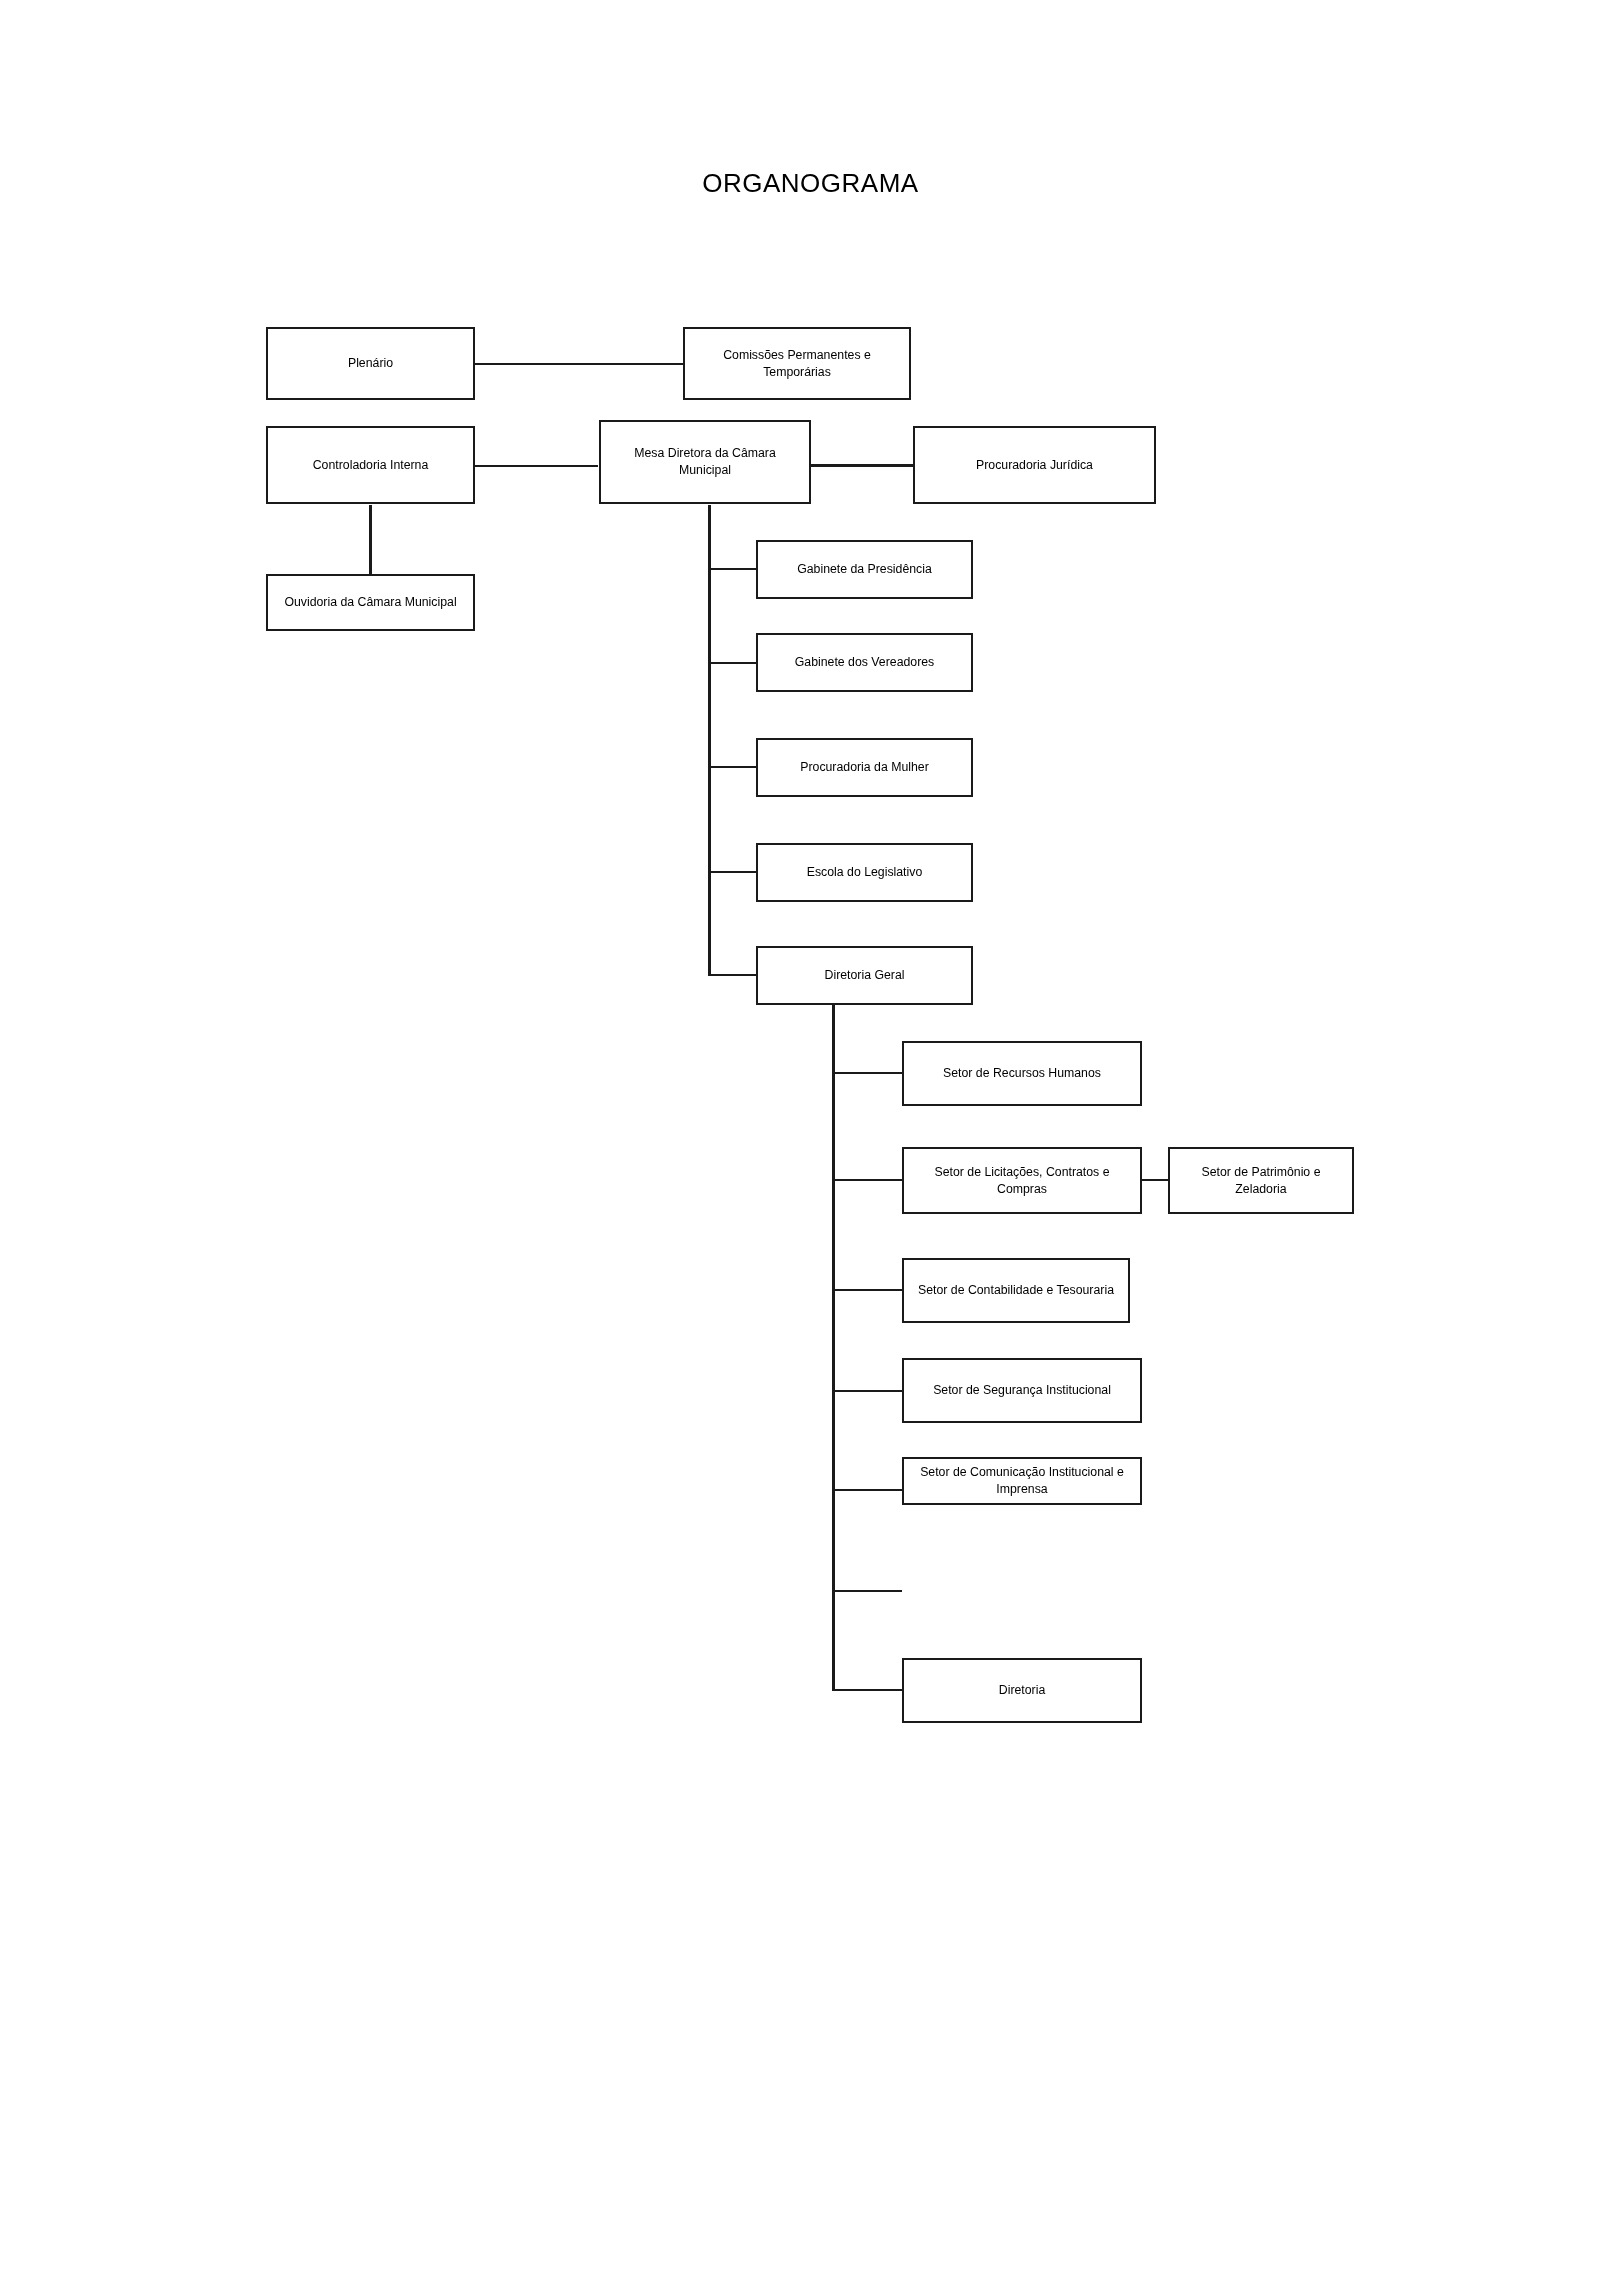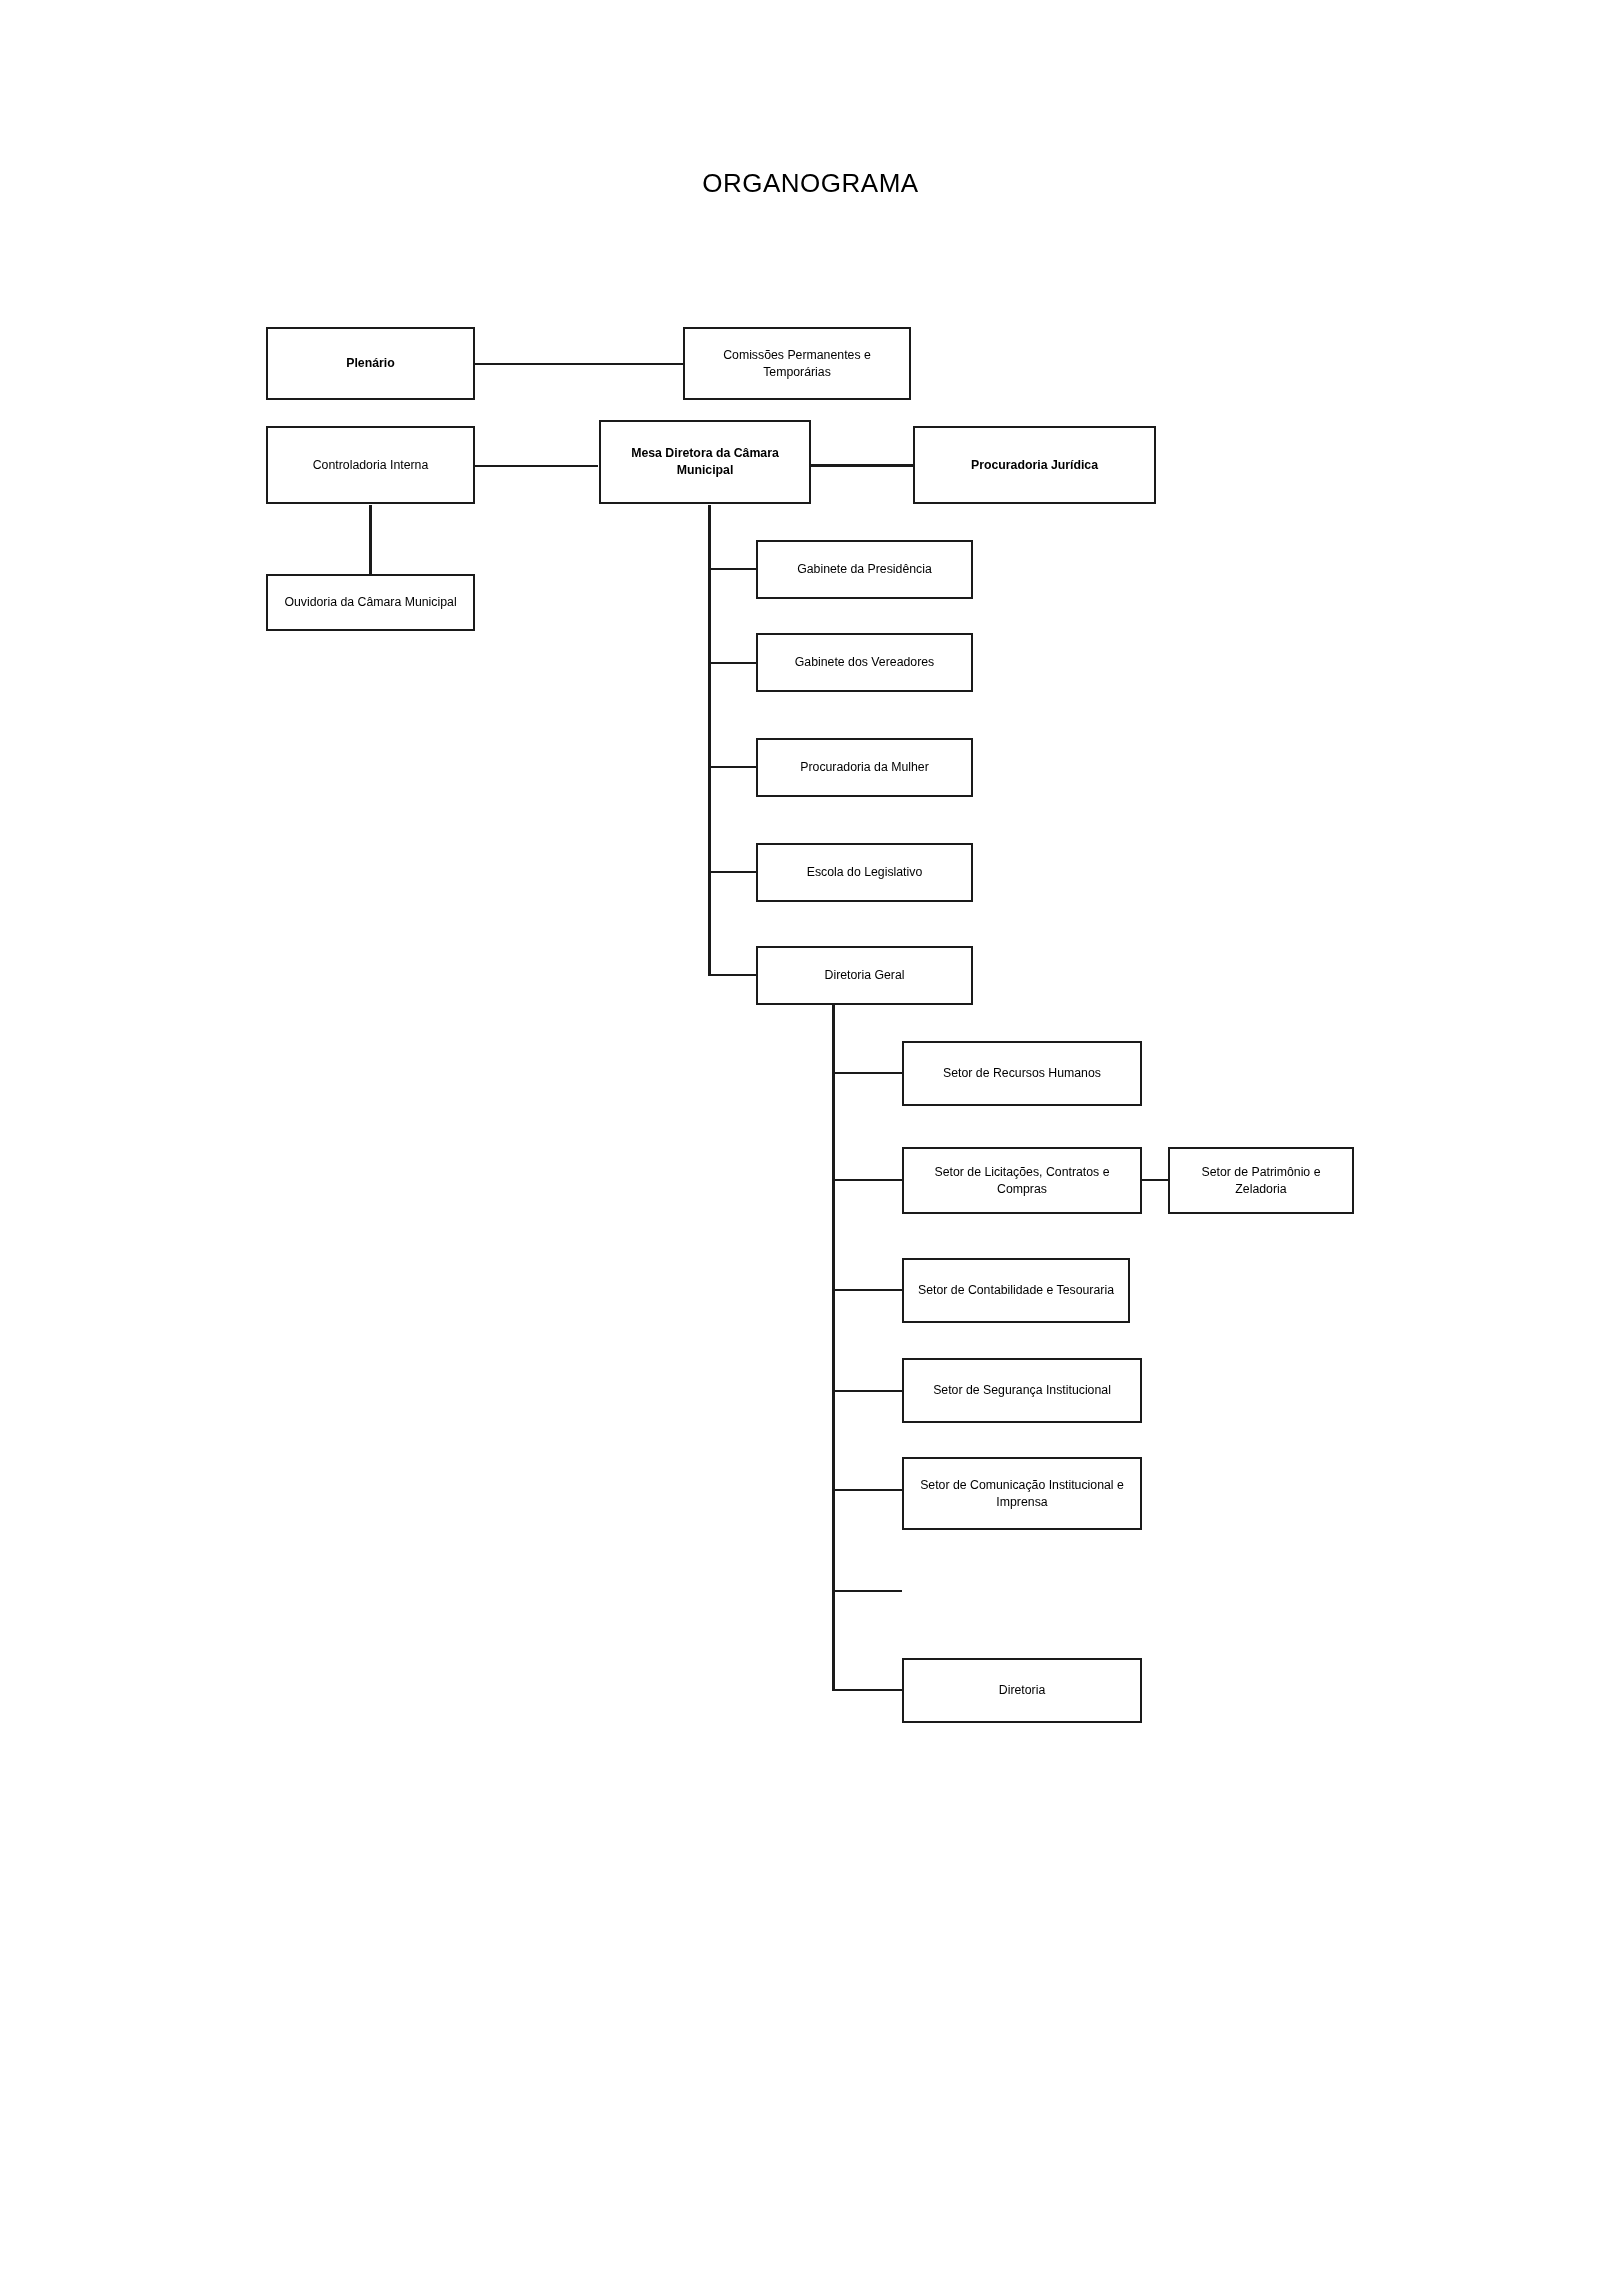--- a/index.html
+++ b/index.html
@@ -37,21 +37,21 @@
     display: flex;
     align-items: center;
     justify-content: center;
     text-align: center;
     font-size: 12.3px;
     line-height: 1.35;
     padding: 2px 5.9px;
     color: #000000;
     z-index: 2;
   }
-  .node.bold { font-weight: 700; }
+  .node.bold { font-weight: 400; }
   .node.thick { border-width: 2.9px; }
   .connector {
     position: absolute;
     background: #1a1a1a;
     z-index: 1;
   }
   .connector.h { height: 2px; }
   .connector.thick-h { height: 2.9px; }
   .connector.thick-v { width: 2.9px; }
 </style>
@@ -147,21 +147,21 @@
   </div>
 
   <div class="node" style="left:902px; top:1258px; width:228px; height:65px;">
     <span>Setor de Contabilidade e Tesouraria</span>
   </div>
 
   <div class="node" style="left:902px; top:1358px; width:240px; height:65px;">
     <span>Setor de Segurança Institucional</span>
   </div>
 
-  <div class="node" style="left:902px; top:1457px; width:240px; height:73px;justify-content:center;">
+  <div class="node" style="left:902px; top:1457px; width:240px; height:48px;justify-content:center;">
     <span>Setor de Comunicação Institucional e Imprensa</span>
   </div>
 
 
   <div class="node" style="left:902px; top:1658px; width:240px; height:65px;">
     <span>Diretoria</span>
   </div>
 
 </div>
 

